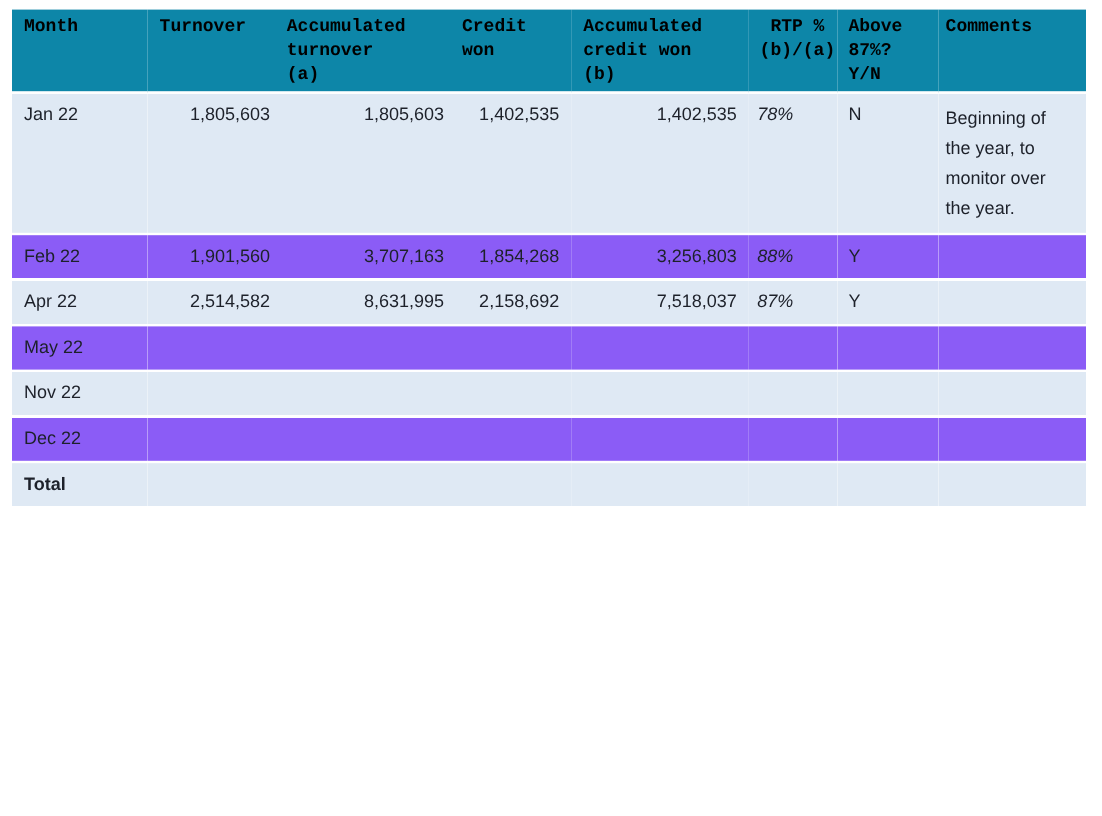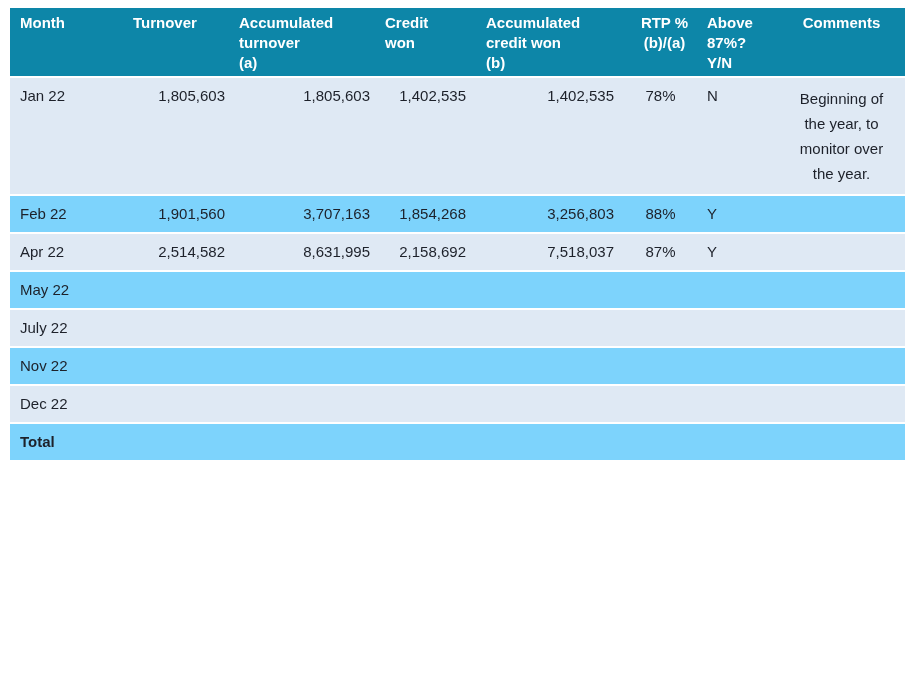--- a/index.html
+++ b/index.html
@@ -18,51 +18,52 @@
     padding: 8px 10px 0 10px;
     background: #ffffff;
   }
   table.rtp-table {
     border-collapse: collapse;
     table-layout: fixed;
     width: 895px;
   }
   th {
     background: #0d86a8;
-    color: #ffffff;
+    color: #000000;
     font-weight: bold;
     font-size: 15px;
     line-height: 20px;
     text-align: left;
     vertical-align: top;
     white-space: pre-line;
     padding: 5px 0 3px 0;
+    font-family: Liberation Mono, monospace;
   }
   td {
     font-size: 15px;
     line-height: 20px;
     color: #1d212a;
     vertical-align: top;
     padding: 8px 0 8px 0;
     overflow: hidden;
   }
   thead tr { border-bottom: 2px solid #ffffff; }
-  tbody tr { border-bottom: 2px solid #ffffff; background: #7dd3fc; }
+  tbody tr { border-bottom: 2px solid #ffffff; background: #8b5cf6; }
   tbody tr:nth-child(odd) { background: #dfe9f4; }
   tbody tr.row-bold td { font-weight: bold; }
 
   
   .c0 { padding-left: 10px; }
   .c1 { padding-left: 10px; }  td.c1 { text-align: right; padding-right: 10px; }
   .c2 { padding-left: 4px; }   td.c2 { text-align: right; padding-right: 10px; }
   .c3 { padding-left: 5px; }   td.c3 { text-align: right; padding-right: 10px; }
   .c4 { padding-left: 10px; }  td.c4 { text-align: right; padding-right: 10px; }
-  .c5 { padding-left: 7px; text-align: center; }   td.c5 { text-align: center; padding-right: 8px; }
+  .c5 { padding-left: 7px; text-align: center; }   td.c5 { text-align: left; padding-right: 8px; font-style: italic; }
   .c6 { padding-left: 9px; }
-  .c7 { padding-left: 6px; padding-right: 10px; text-align: center; }
+  .c7 { padding-left: 6px; padding-right: 10px; }
   td.c7 { line-height: 25px; }
 </style>
 </head>
 <body>
 
 <div class="page">
   <table class="rtp-table">
     <colgroup>
       <col style="width:113px">
       <col style="width:112px">
@@ -128,30 +129,20 @@
           <td class="c0">May 22</td>
           <td class="c1"></td>
           <td class="c2"></td>
           <td class="c3"></td>
           <td class="c4"></td>
           <td class="c5"></td>
           <td class="c6"></td>
           <td class="c7"></td>
         </tr>
         <tr>
-          <td class="c0">July 22</td>
-          <td class="c1"></td>
-          <td class="c2"></td>
-          <td class="c3"></td>
-          <td class="c4"></td>
-          <td class="c5"></td>
-          <td class="c6"></td>
-          <td class="c7"></td>
-        </tr>
-        <tr>
           <td class="c0">Nov 22</td>
           <td class="c1"></td>
           <td class="c2"></td>
           <td class="c3"></td>
           <td class="c4"></td>
           <td class="c5"></td>
           <td class="c6"></td>
           <td class="c7"></td>
         </tr>
         <tr>

